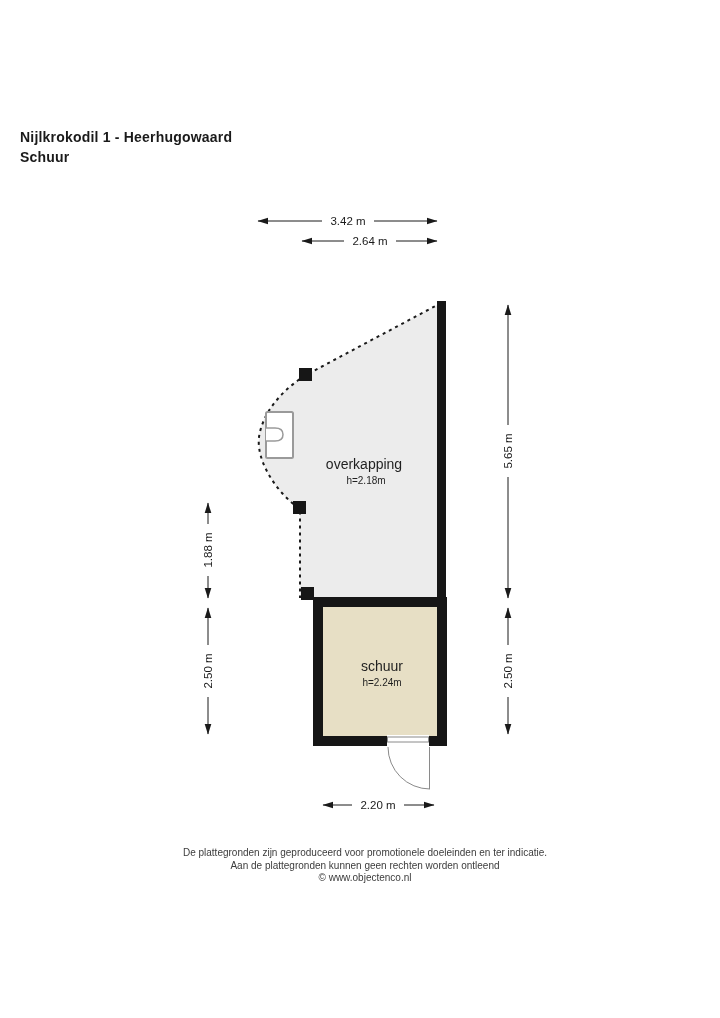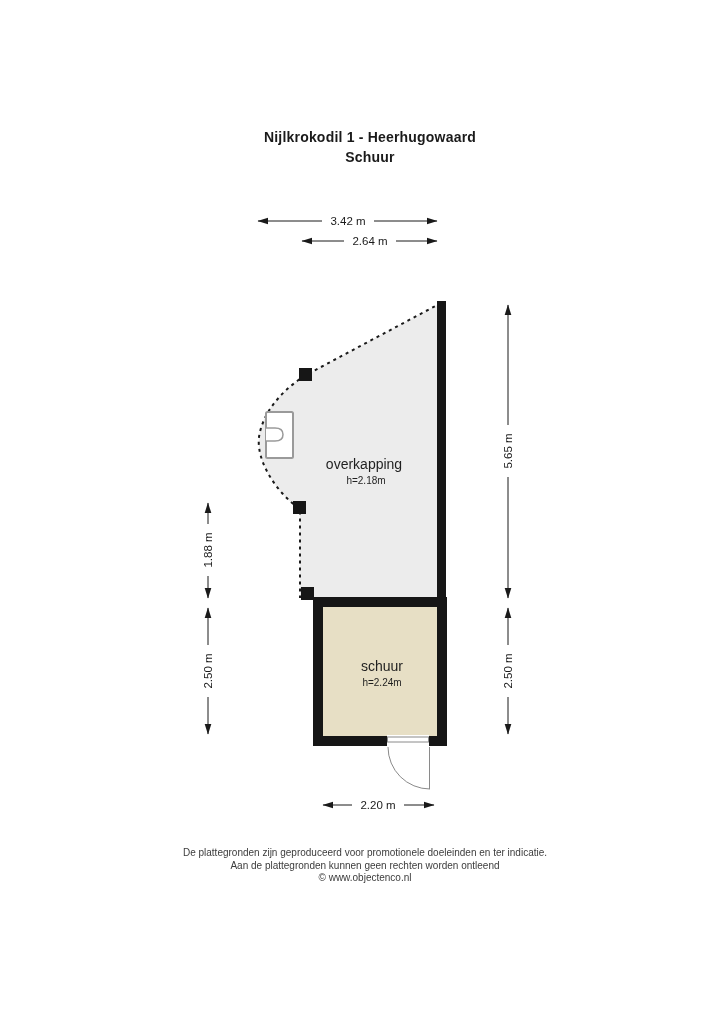--- a/index.html
+++ b/index.html
@@ -6,21 +6,21 @@
   body {
     width: 720px; height: 1018px;
     background: #ffffff;
     font-family: "Liberation Sans", sans-serif;
     position: relative;
     overflow: hidden;
   }
   .page { position: absolute; left: 0; top: 0; width: 720px; height: 1018px; }
   .title-block {
     position: absolute; top: 127px; left: 20px; width: 700px;
-    text-align: center; font-weight: bold; font-size: 14px;
+    text-align: left; font-weight: bold; font-size: 14px;
     color: #1a1a1a; line-height: 20px; letter-spacing: 0.2px;
   }
   .footer-block {
     position: absolute; top: 847px; left: 0; width: 730px;
     text-align: center; font-size: 10px; color: #3c3c3c; line-height: 12.5px;
   }
   .plan-svg { position: absolute; left: 0; top: 0; }
   svg text { font-family: "Liberation Sans", sans-serif; }
   .dim-label { font-size: 11.5px; fill: #1a1a1a; }
   .room-name { font-size: 14px; fill: #1f1f1f; }

